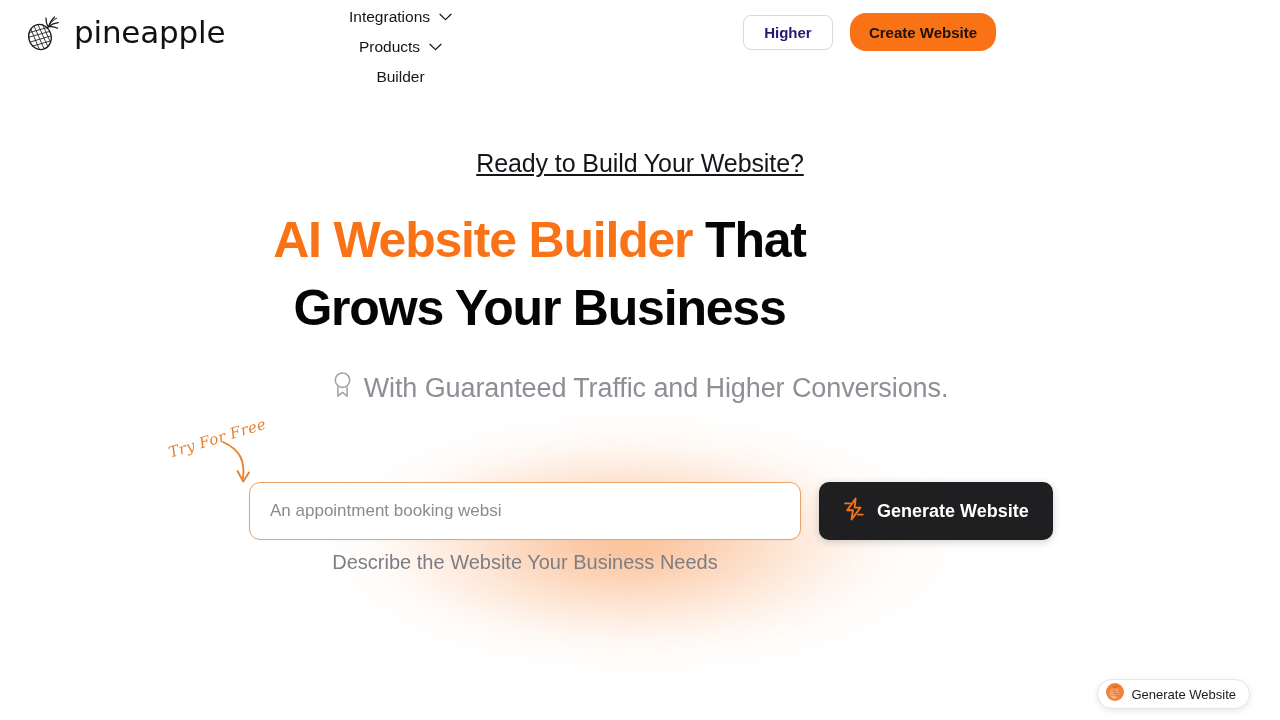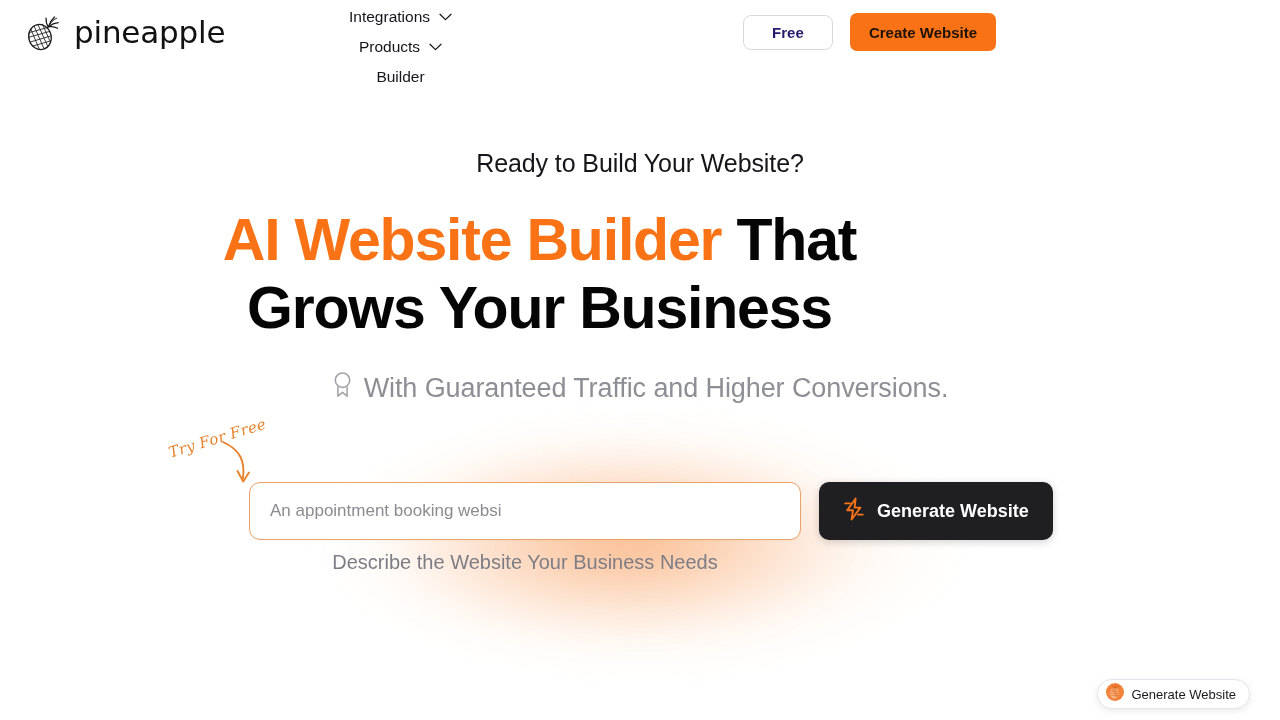--- a/index.html
+++ b/index.html
@@ -82,21 +82,21 @@
     font-size: 15px;
     font-weight: 700;
     cursor: pointer;
     font-family: "Liberation Sans", sans-serif;
     display: flex; align-items: center; justify-content: center;
   }
   .btn-create {
     height: 38px;
     padding: 0 19px;
     border: none;
-    border-radius: 7px;
+    border-radius: 16px;
     background: #f97316;
     color: #1c1208;
     font-size: 15px;
     font-weight: 700;
     cursor: pointer;
     font-family: "Liberation Sans", sans-serif;
     display: flex; align-items: center; justify-content: center;
     white-space: nowrap;
     text-align: center;
   }
@@ -140,28 +140,29 @@
 
   .eyebrow {
     position: absolute;
     top: 149px;
     width: 1280px;
     text-align: center;
     font-size: 25px;
     color: #16161a;
     font-weight: 400;
     letter-spacing: -0.1px;
+    text-decoration: underline;
   }
 
   .headline {
     position: absolute;
     top: 206px;
     width: 1079px;
     text-align: center;
-    font-size: 59px;
+    font-size: 50px;
     line-height: 68px;
     font-weight: 700;
     color: #050505;
     letter-spacing: -1.2px;
     font-family: "Liberation Sans", sans-serif;
   }
   .headline .accent { color: #f97316; }
 
   .subtitle {
     position: absolute;
@@ -315,21 +316,21 @@
             <path d="M1 1.3 L6.5 6.6 L12 1.3" stroke="#15151a" stroke-width="1.25" stroke-linecap="round" stroke-linejoin="round"></path>
           </svg>
       </span>
     </div>
     <div class="nav-item">
       <span>Builder</span>
     </div>
   </nav>
 
   <div class="header-actions">
-    <button class="btn-login">Free</button>
+    <button class="btn-login">Higher</button>
     <button class="btn-create">Create Website</button>
   </div>
 </div>
 
 <div class="glow"></div>
 <div class="glow2"></div>
 
 <div class="hero">
 
   <div class="eyebrow">Ready to Build Your Website?</div>

